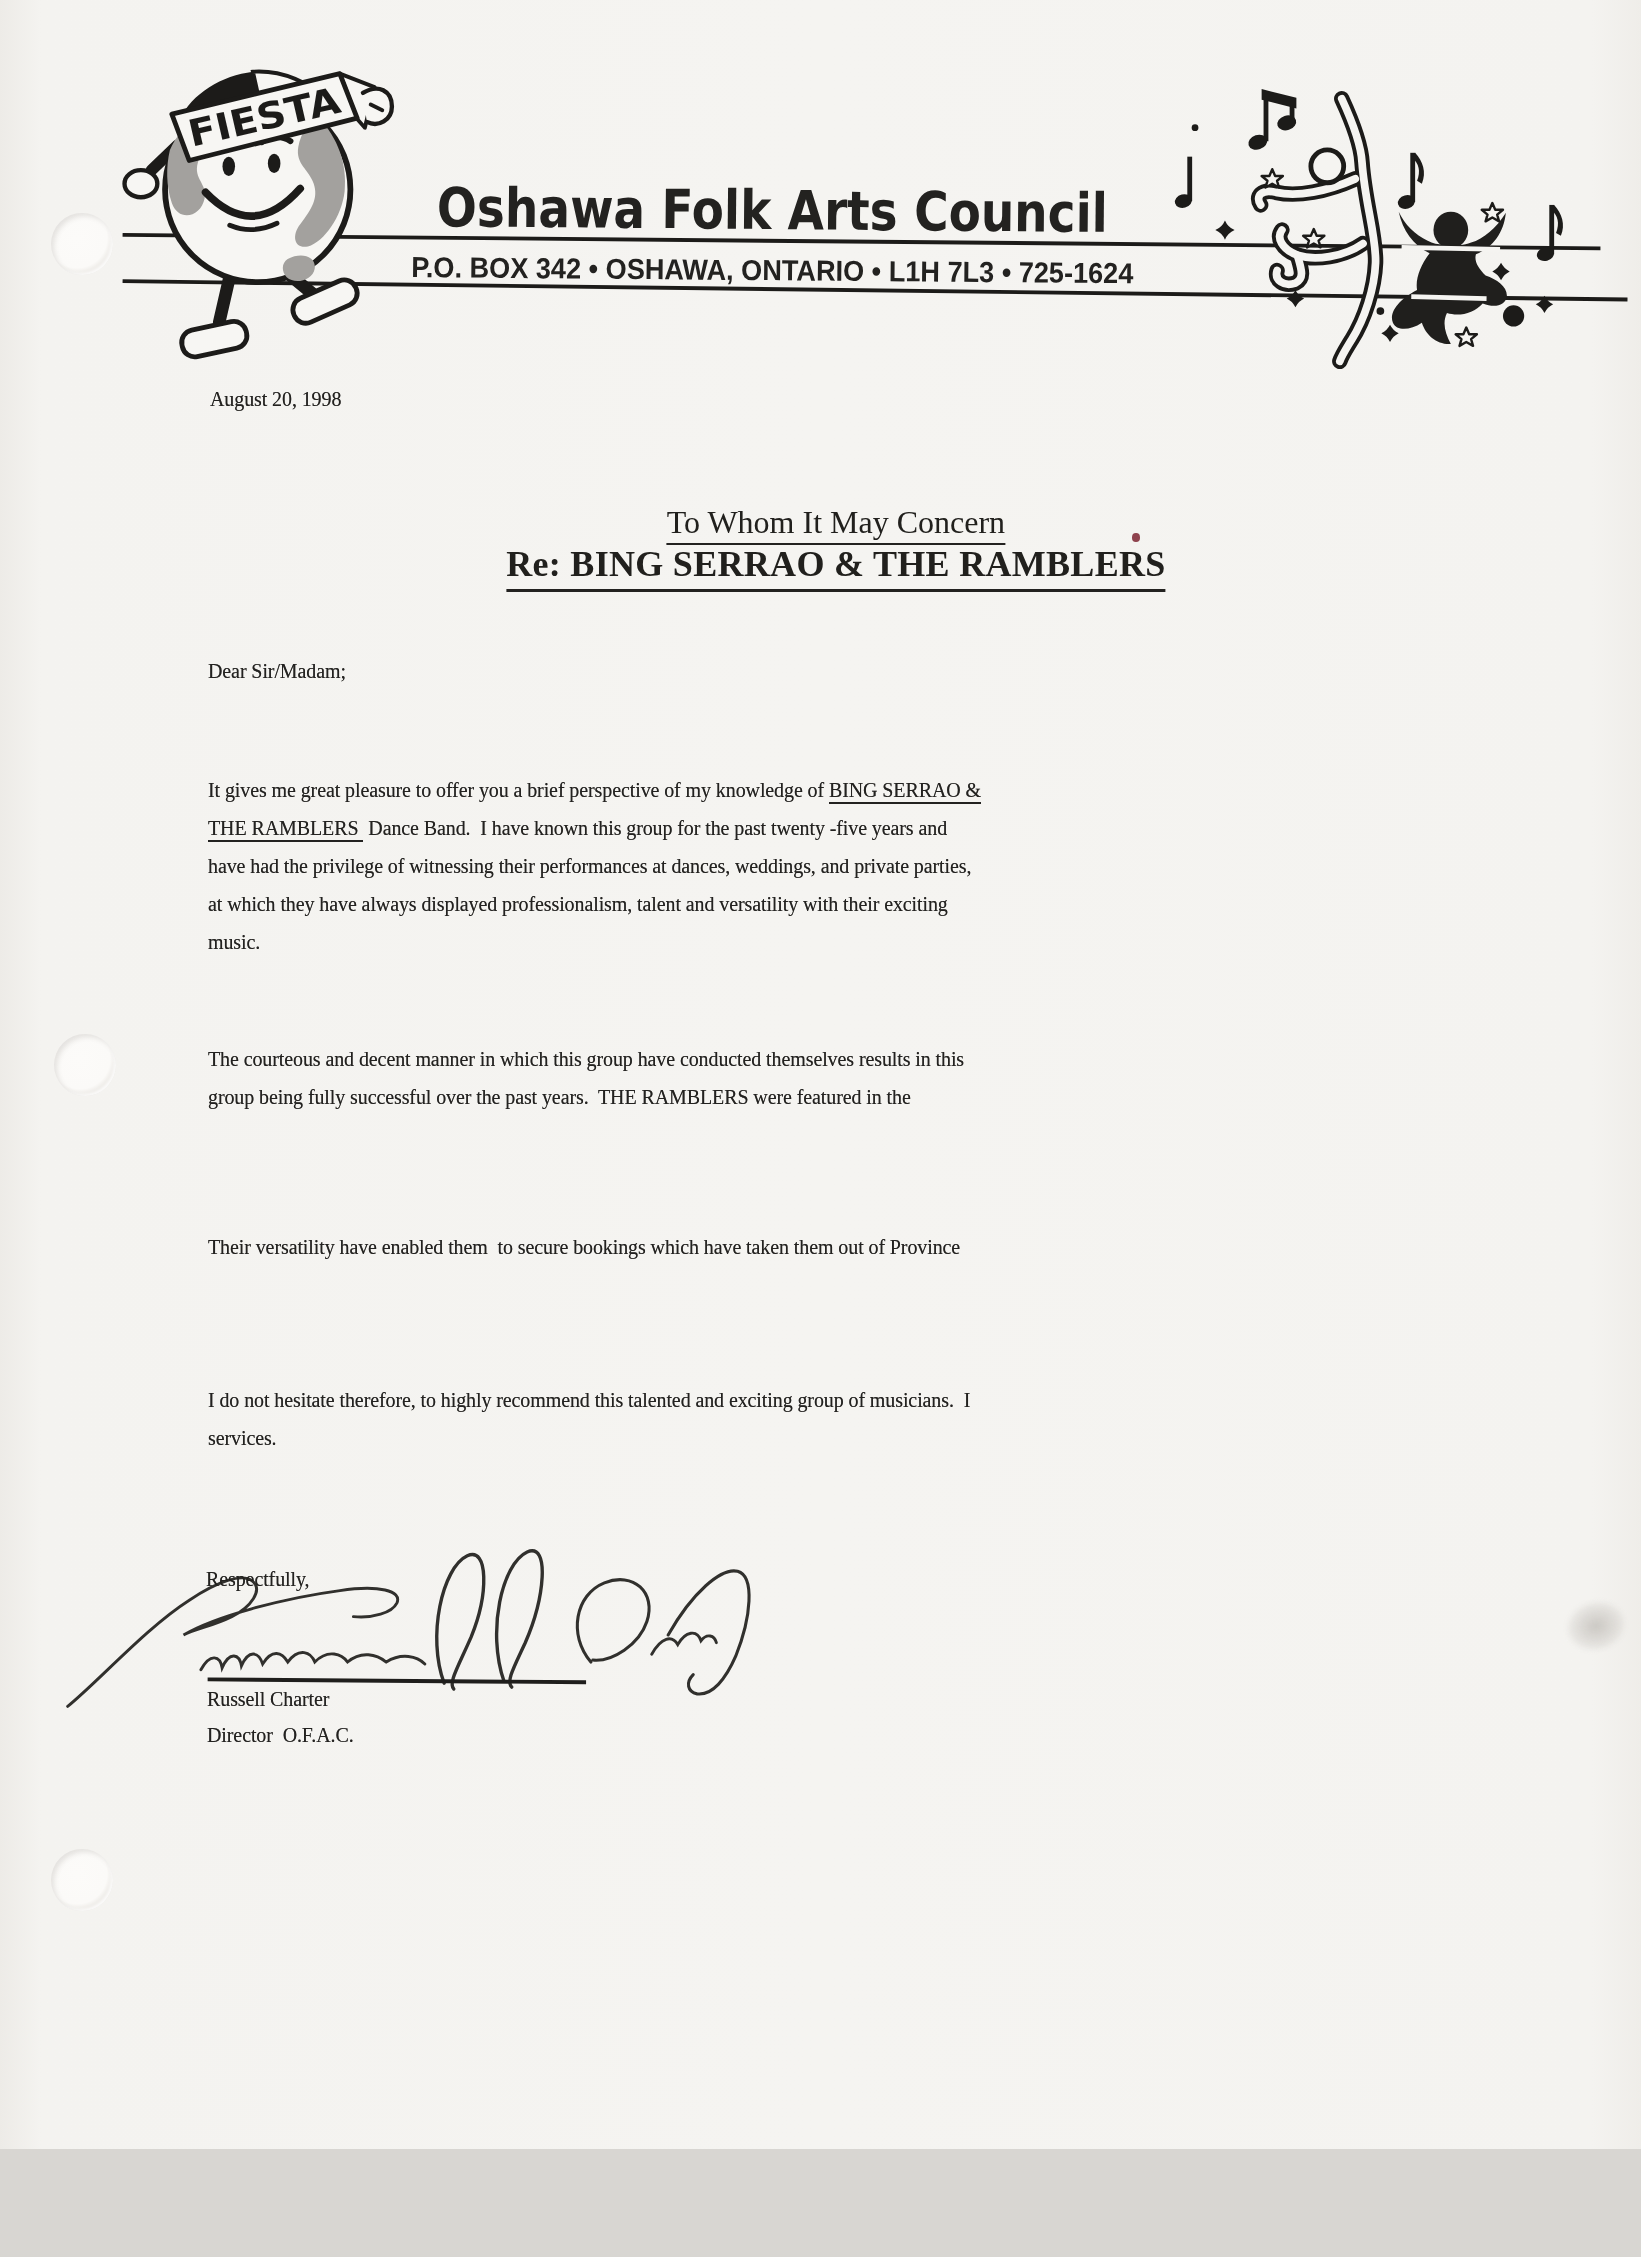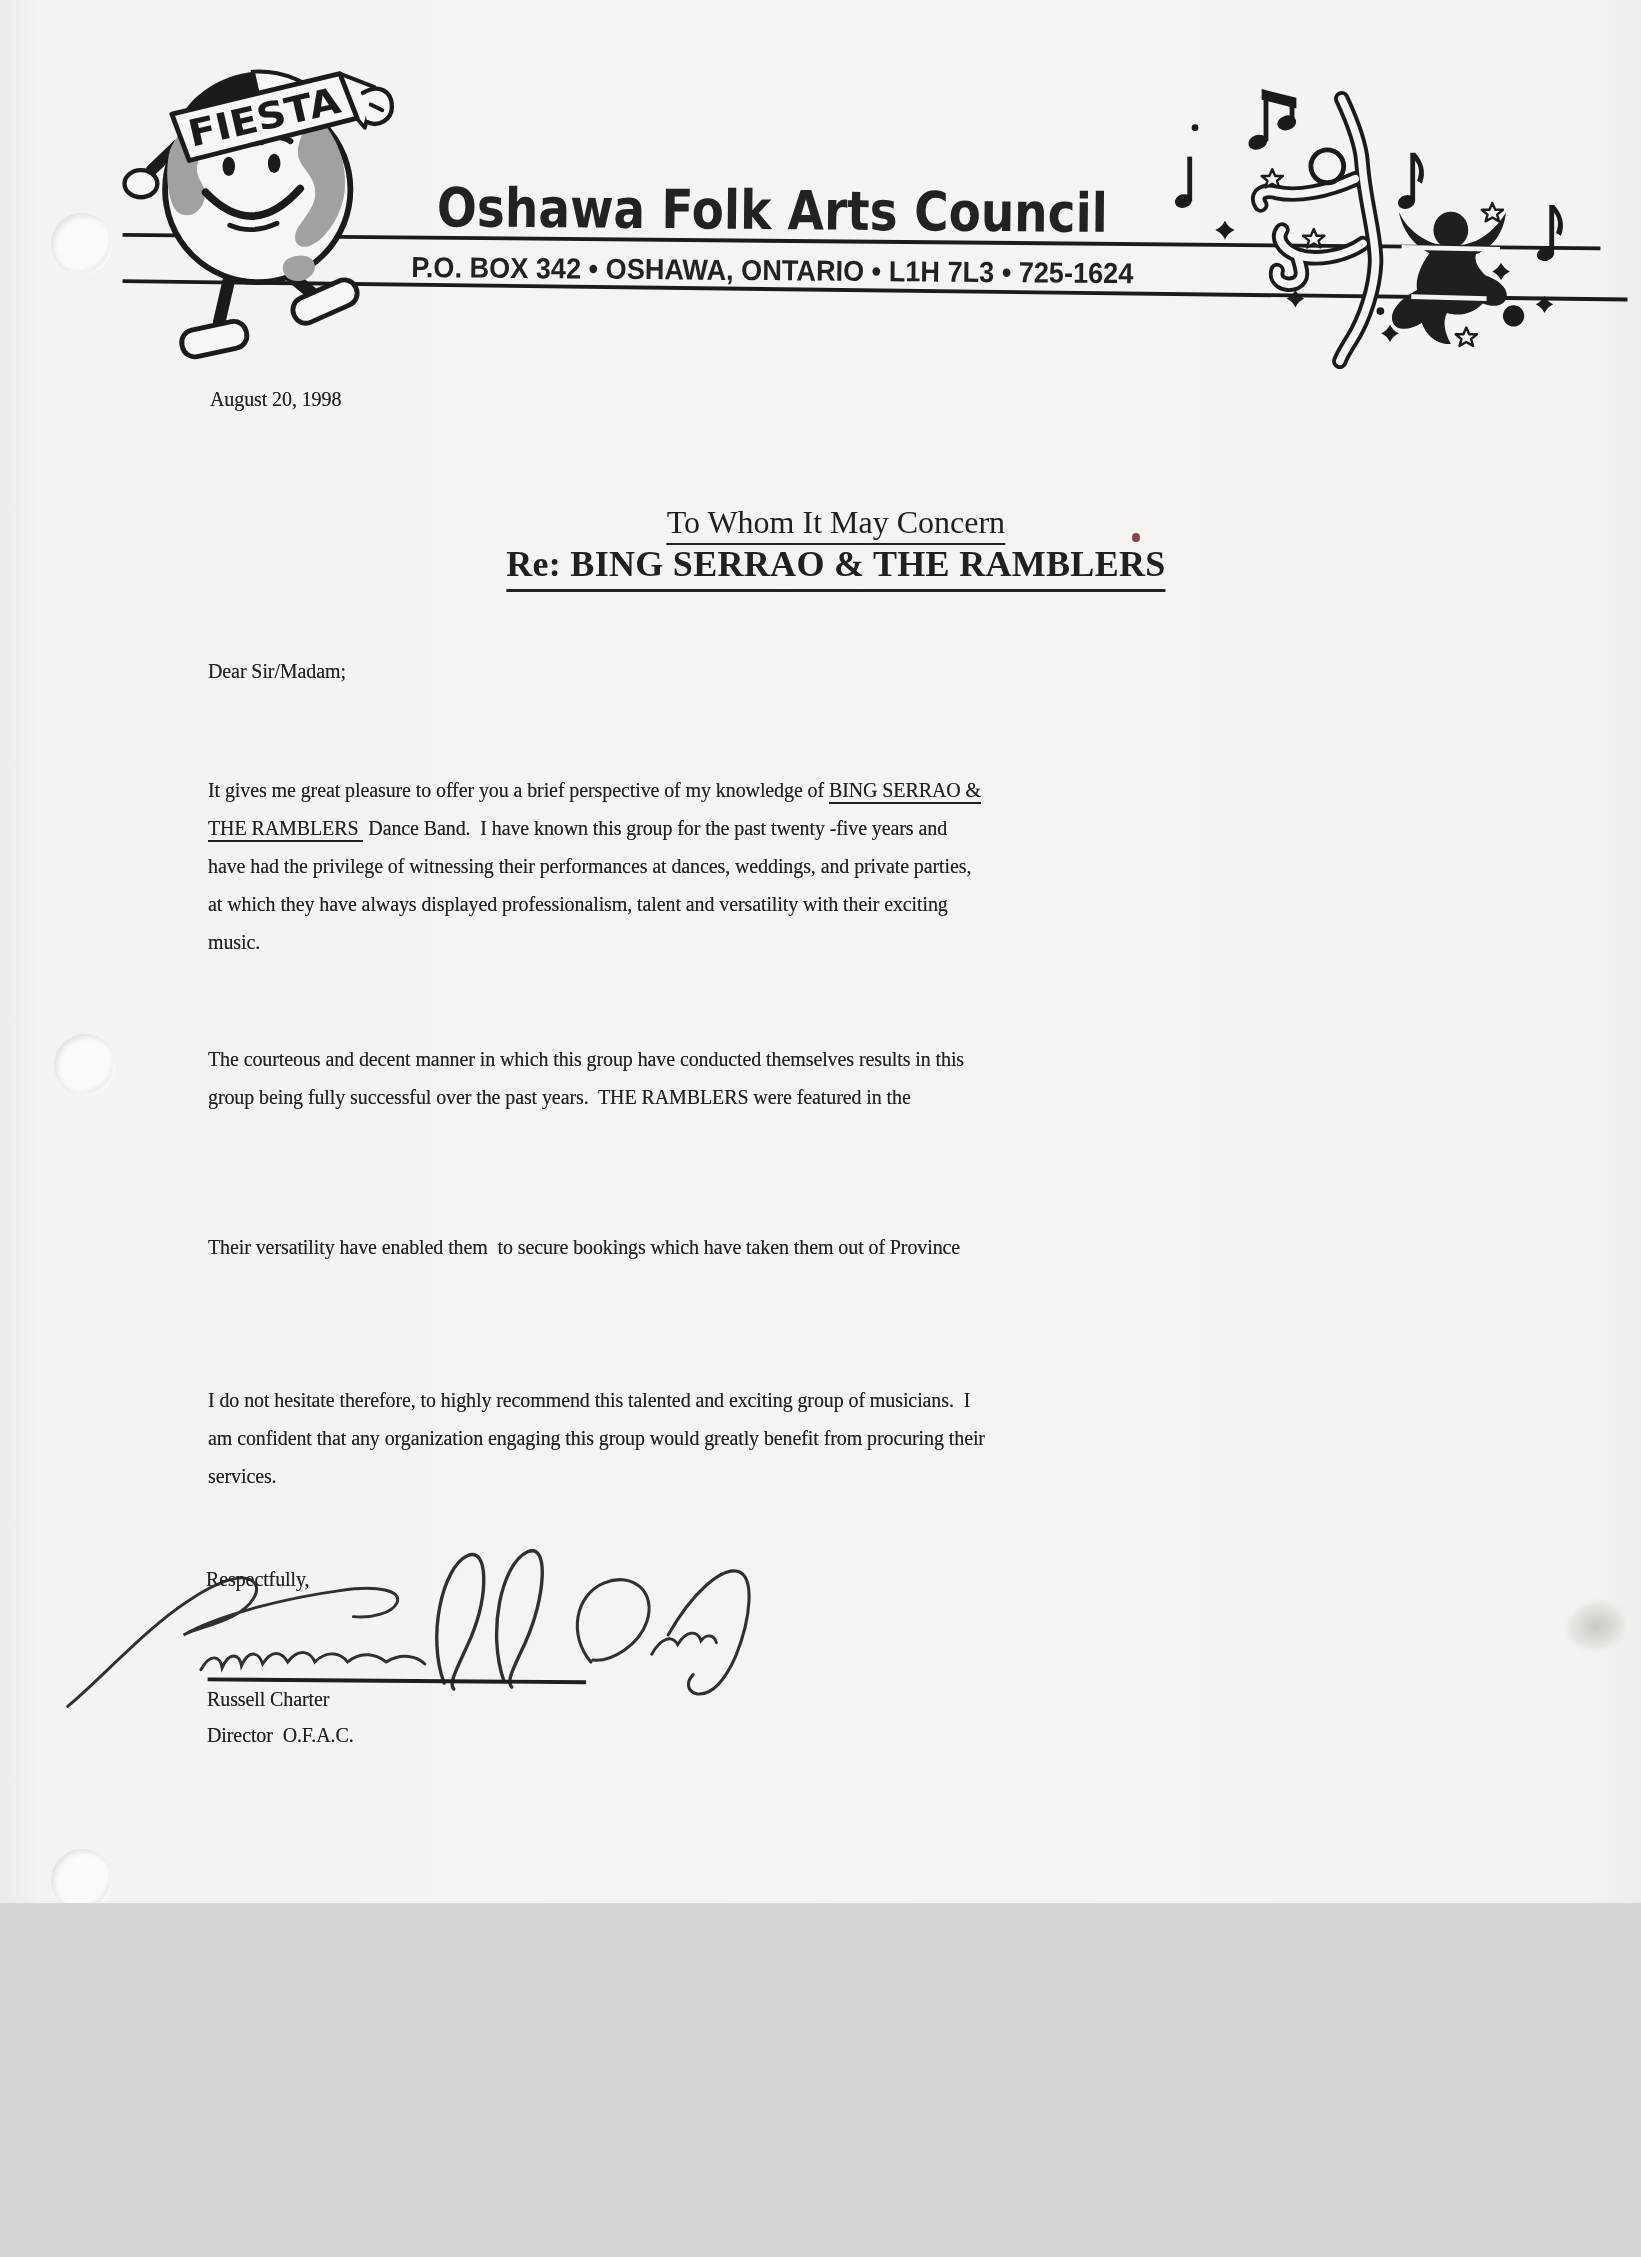--- a/index.html
+++ b/index.html
@@ -1,18 +1,18 @@
 <!DOCTYPE html>
 <html><head>
 <meta charset="utf-8">
 <style>
   html,body{margin:0;padding:0;background:#d8d6d2;}
   #paper{
     position:relative;
-    width:1641px;height:1903px;
+    width:1641px;height:2149px;
     margin:0 auto;
     background:linear-gradient(90deg,#edebe7 0%,#f4f3f0 2.5%,#f5f4f1 50%,#f4f3f0 97%,#efede9 100%);
     font-family:"Liberation Serif","DejaVu Serif",serif;
     color:#21201d;
     overflow:hidden;
   }
   .abs{position:absolute;}
   
   #letterhead-svg{position:absolute;left:0;top:0;}
   
@@ -185,21 +185,20 @@
     </div>
   <div class="abs bodytext" style="left:208px;top:1040px;">
       <div class="pline"><span>The courteous and decent manner in which this group have conducted themselves results in this</span></div>
       <div class="pline"><span>group being fully successful over the past years.  THE RAMBLERS were featured in the</span></div>
     </div>
   <div class="abs bodytext" style="left:208px;top:1228px;">
       <div class="pline"><span>Their versatility have enabled them  to secure bookings which have taken them out of Province</span></div>
     </div>
   <div class="abs bodytext" style="left:208px;top:1381px;">
       <div class="pline"><span>I do not hesitate therefore, to highly recommend this talented and exciting group of musicians.  I</span></div>
-      <div class="pline"><span>am confident that any organization engaging this group would greatly benefit from procuring their</span></div>
       <div class="pline"><span>services.</span></div>
     </div>
 
   <div class="abs bodytext" style="left:206px;top:1568px;">Respectfully,</div>
 
   <svg class="abs" style="left:58px;top:1521px;" width="753" height="227" viewBox="0 0 780 235">
     <g fill="none" stroke="#23221f" stroke-linecap="round" opacity="0.93">
       <path stroke-width="3" d="M10,192 C42,166 92,110 136,82 C166,62 191,54 201,62 C213,71 200,89 180,99 C162,108 142,112 130,118 C162,99 232,80 292,72 C332,66 357,72 351,85 C346,95 326,101 306,99"></path>
       <path stroke-width="3" d="M148,154 C158,136 168,140 170,152 C178,134 188,138 190,150 C198,132 208,136 212,148 C222,132 232,136 238,146 C250,130 262,136 266,146 C280,132 294,138 300,146 C314,134 330,138 340,146 C356,136 372,140 380,148"></path>
       <path stroke-width="3.5" d="M400,168 C382,120 398,48 424,36 C446,26 446,76 428,120 C414,152 404,168 410,174"></path>

